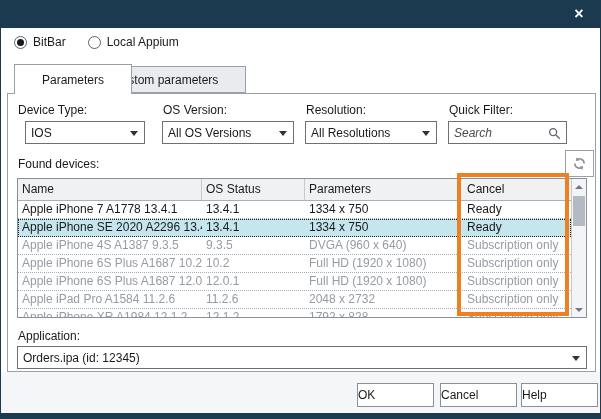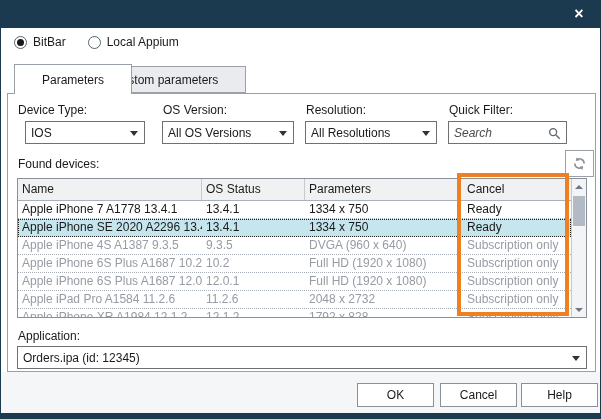--- a/index.html
+++ b/index.html
@@ -76,21 +76,21 @@
           box-sizing:border-box;z-index:6;pointer-events:none;}
 
   
   .app-label{position:absolute;left:17px;top:329px;z-index:4;}
   .app-combo{left:16px;top:346px;width:570px;}
   .app-combo.combo{top:346px;}
 
   
   .footer{position:absolute;left:0;top:372px;width:100%;height:41px;background:#f5f6f8;z-index:1;}
   .btn{position:absolute;top:383px;width:77px;height:24px;background:#fff;border:1px solid #8a9099;
-       box-sizing:border-box;display:flex;align-items:center;justify-content:center;cursor:pointer;z-index:4;}
+       box-sizing:border-box;display:flex;align-items:center;justify-content:flex-start;cursor:pointer;z-index:4;}
   .btn-ok{left:356px;} .btn-cancel{left:439px;} .btn-help{left:520px;}
   .bottom-strip{position:absolute;left:0;top:413px;width:100%;height:6px;background:#1c3a4f;z-index:4;}
 </style>
 </head>
 <body>
 
 <div class="dialog">
 
   <div class="titlebar">
     <span class="close">×</span>

